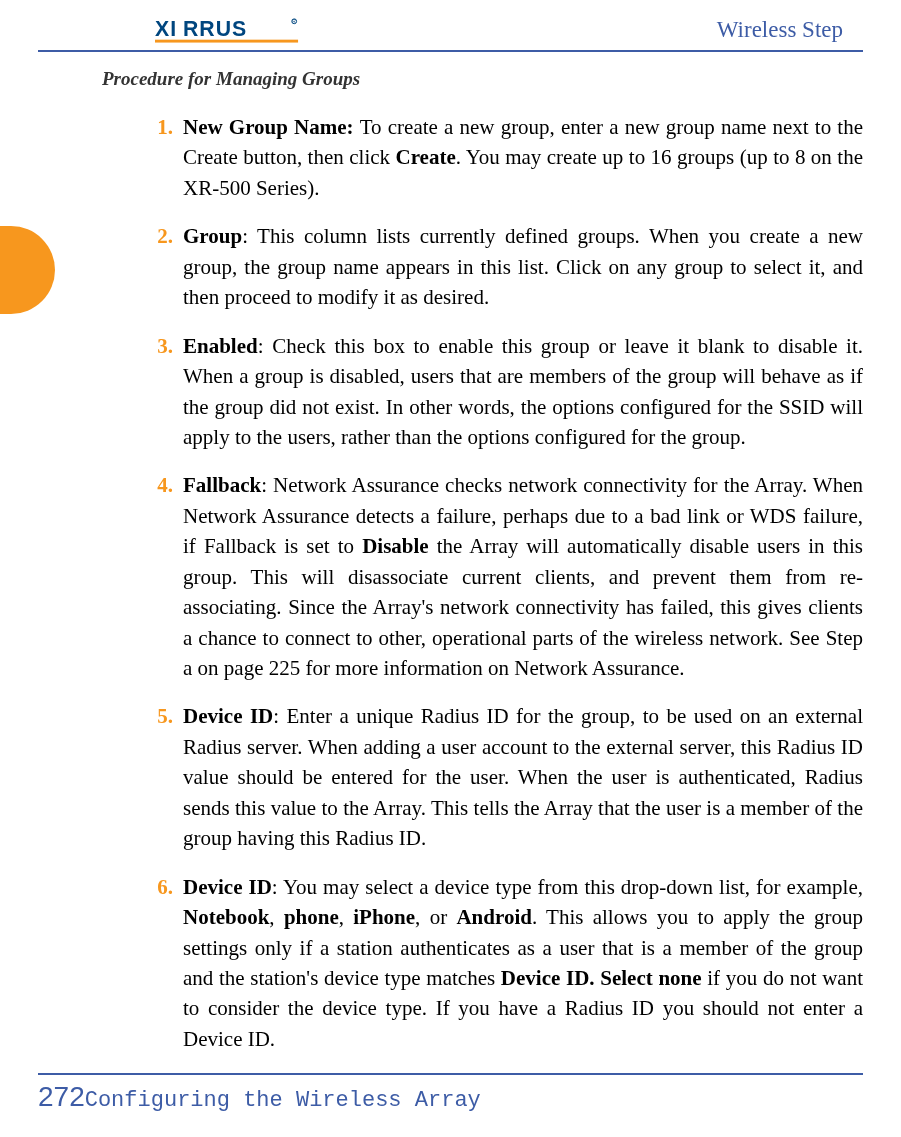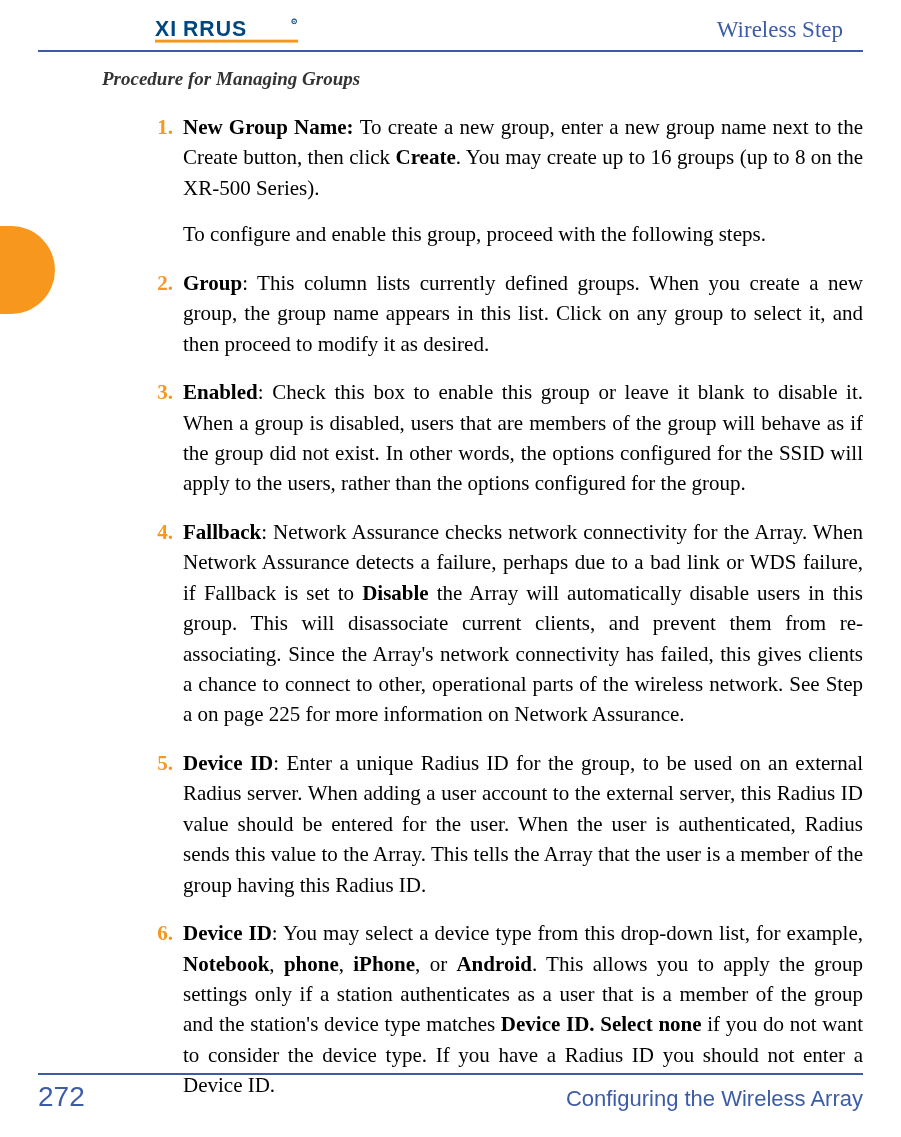--- a/index.html
+++ b/index.html
@@ -88,35 +88,34 @@
       bottom: 62px;
       left: 38px;
       right: 38px;
       height: 2px;
       background: #3d5ca6;
     }
     .footer {
       position: absolute;
       bottom: 24px;
       left: 38px;
-      right: 38px;
+      right: 26px;
       display: flex;
-      justify-content: space-between;
       align-items: baseline;
       margin-top: 48px;
     }
     .pagenum {
       color: #3d5ca6;
       font-size: 28px;
       font-family: Helvetica, Arial, sans-serif;
     }
     .footer-right {
       color: #3d5ca6;
       font-size: 22px;
-      font-family: Liberation Sans, sans-serif;
+      font-family: Liberation Mono, monospace;
     }
   </style>
 </head>
 <body>
 
 <div class="header">
   <svg class="logo" viewBox="0 0 300 60">
     <g fill="#00467f">
 
       <rect x="0" y="50" width="296" height="6" fill="#f7971e"></rect>
@@ -136,21 +135,20 @@
 
 <div class="side-tab"></div>
 
 <div class="list">
 
   <div class="item">
     <span class="num">1.</span>
     <p>
       <span class="b">New Group Name: </span><span>To create a new group, enter a new group name next to the Create button, then click </span><span class="b">Create</span><span>. You may create up to 16 groups (up to 8 on the XR-500 Series).</span>
     </p>
-    <p>To configure and enable this group, proceed with the following steps.</p>
   </div>
 
   <div class="item">
     <span class="num">2.</span>
     <p>
       <span class="b">Group</span><span>: This column lists currently defined groups. When you create a new group, the group name appears in this list. Click on any group to select it, and then proceed to modify it as desired.</span>
     </p>
   </div>
 
   <div class="item">

